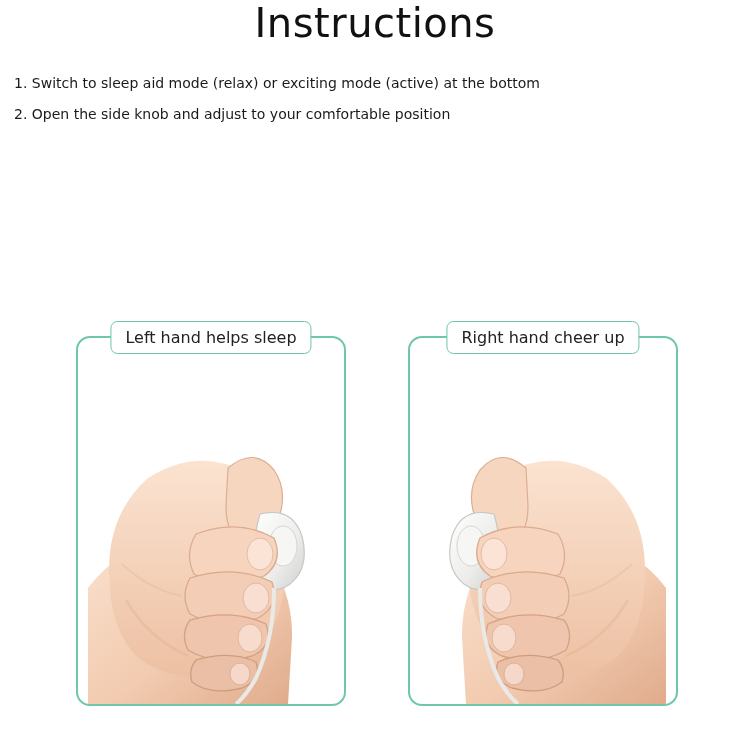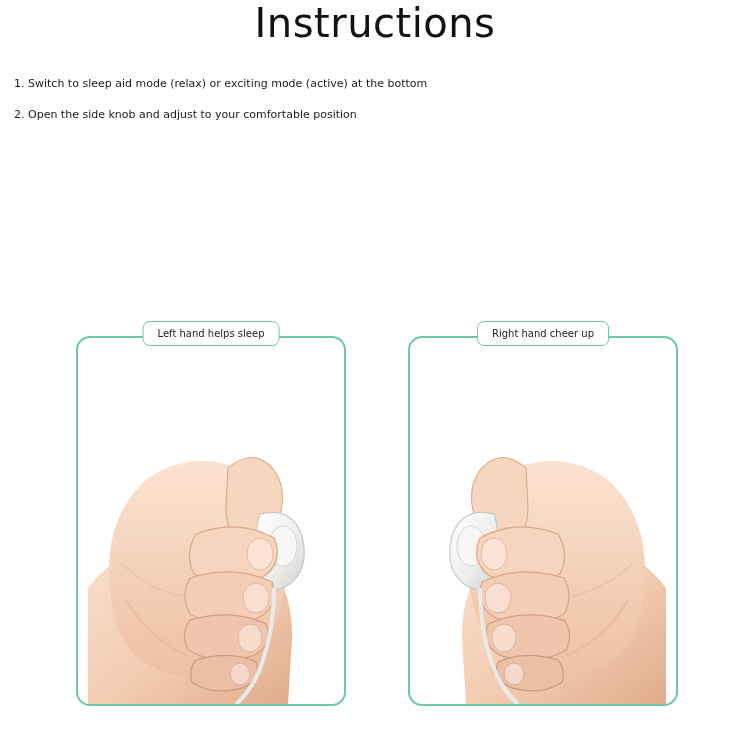--- a/index.html
+++ b/index.html
@@ -24,21 +24,21 @@
     text-align: center;
     font-size: 40px;
     font-weight: 400;
     letter-spacing: 0.5px;
     color: #111111;
     margin: 0;
     font-family: "DejaVu Sans", sans-serif;
   }
   .instructions {
     margin: 22px 14px 0 14px;
-    font-size: 11px;
+    font-size: 14px;
     line-height: 31px;
     color: #1a1a1a;
     font-family: "DejaVu Sans", sans-serif;
   }
   .instructions .line {
     white-space: normal;
   }
   .panels {
     position: absolute;
     top: 336px;
@@ -61,21 +61,21 @@
 
   .label-box {
     position: absolute;
     top: -17px;
     left: 50%;
     transform: translateX(-50%);
     background: #ffffff;
     border: 1px solid #6ec7a8;
     border-radius: 7px;
     padding: 6px 14px;
-    font-size: 10px;
+    font-size: 16px;
     color: #222222;
     white-space: nowrap;
     z-index: 5;
     font-family: "DejaVu Sans", sans-serif;
   }
 
   
   .hand-wrap {
     position: absolute;
     left: 0; top: 0;

